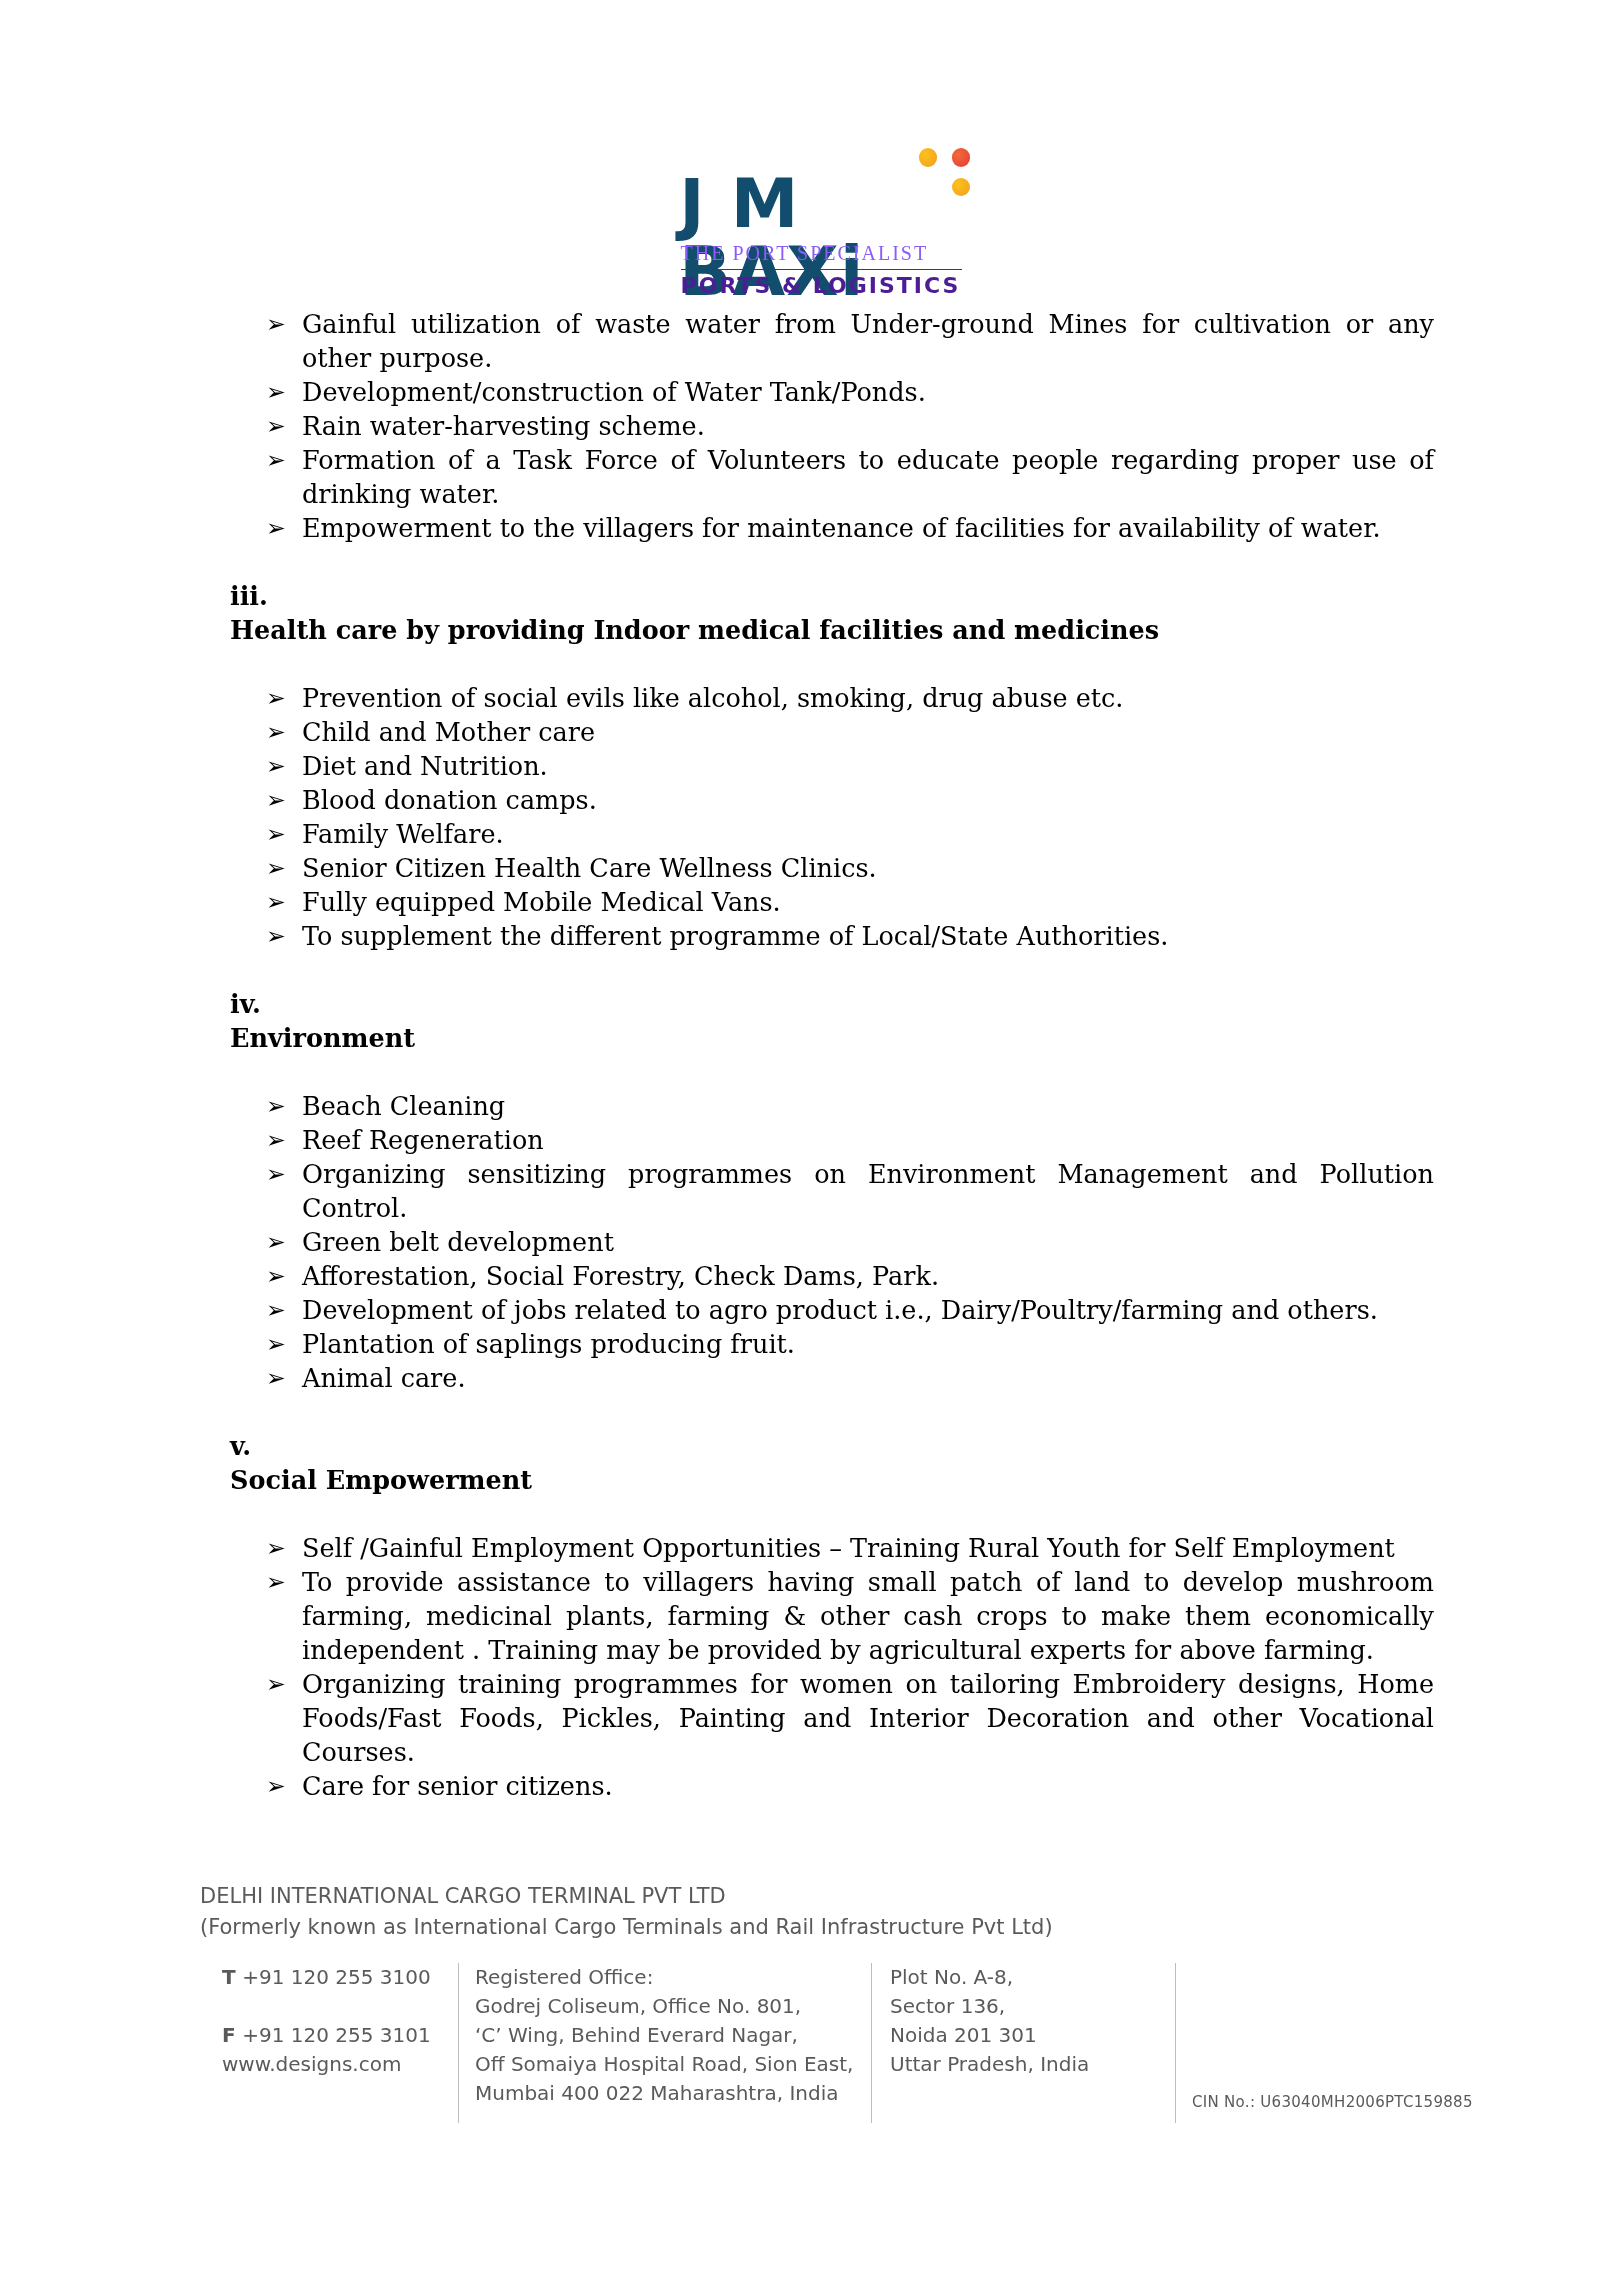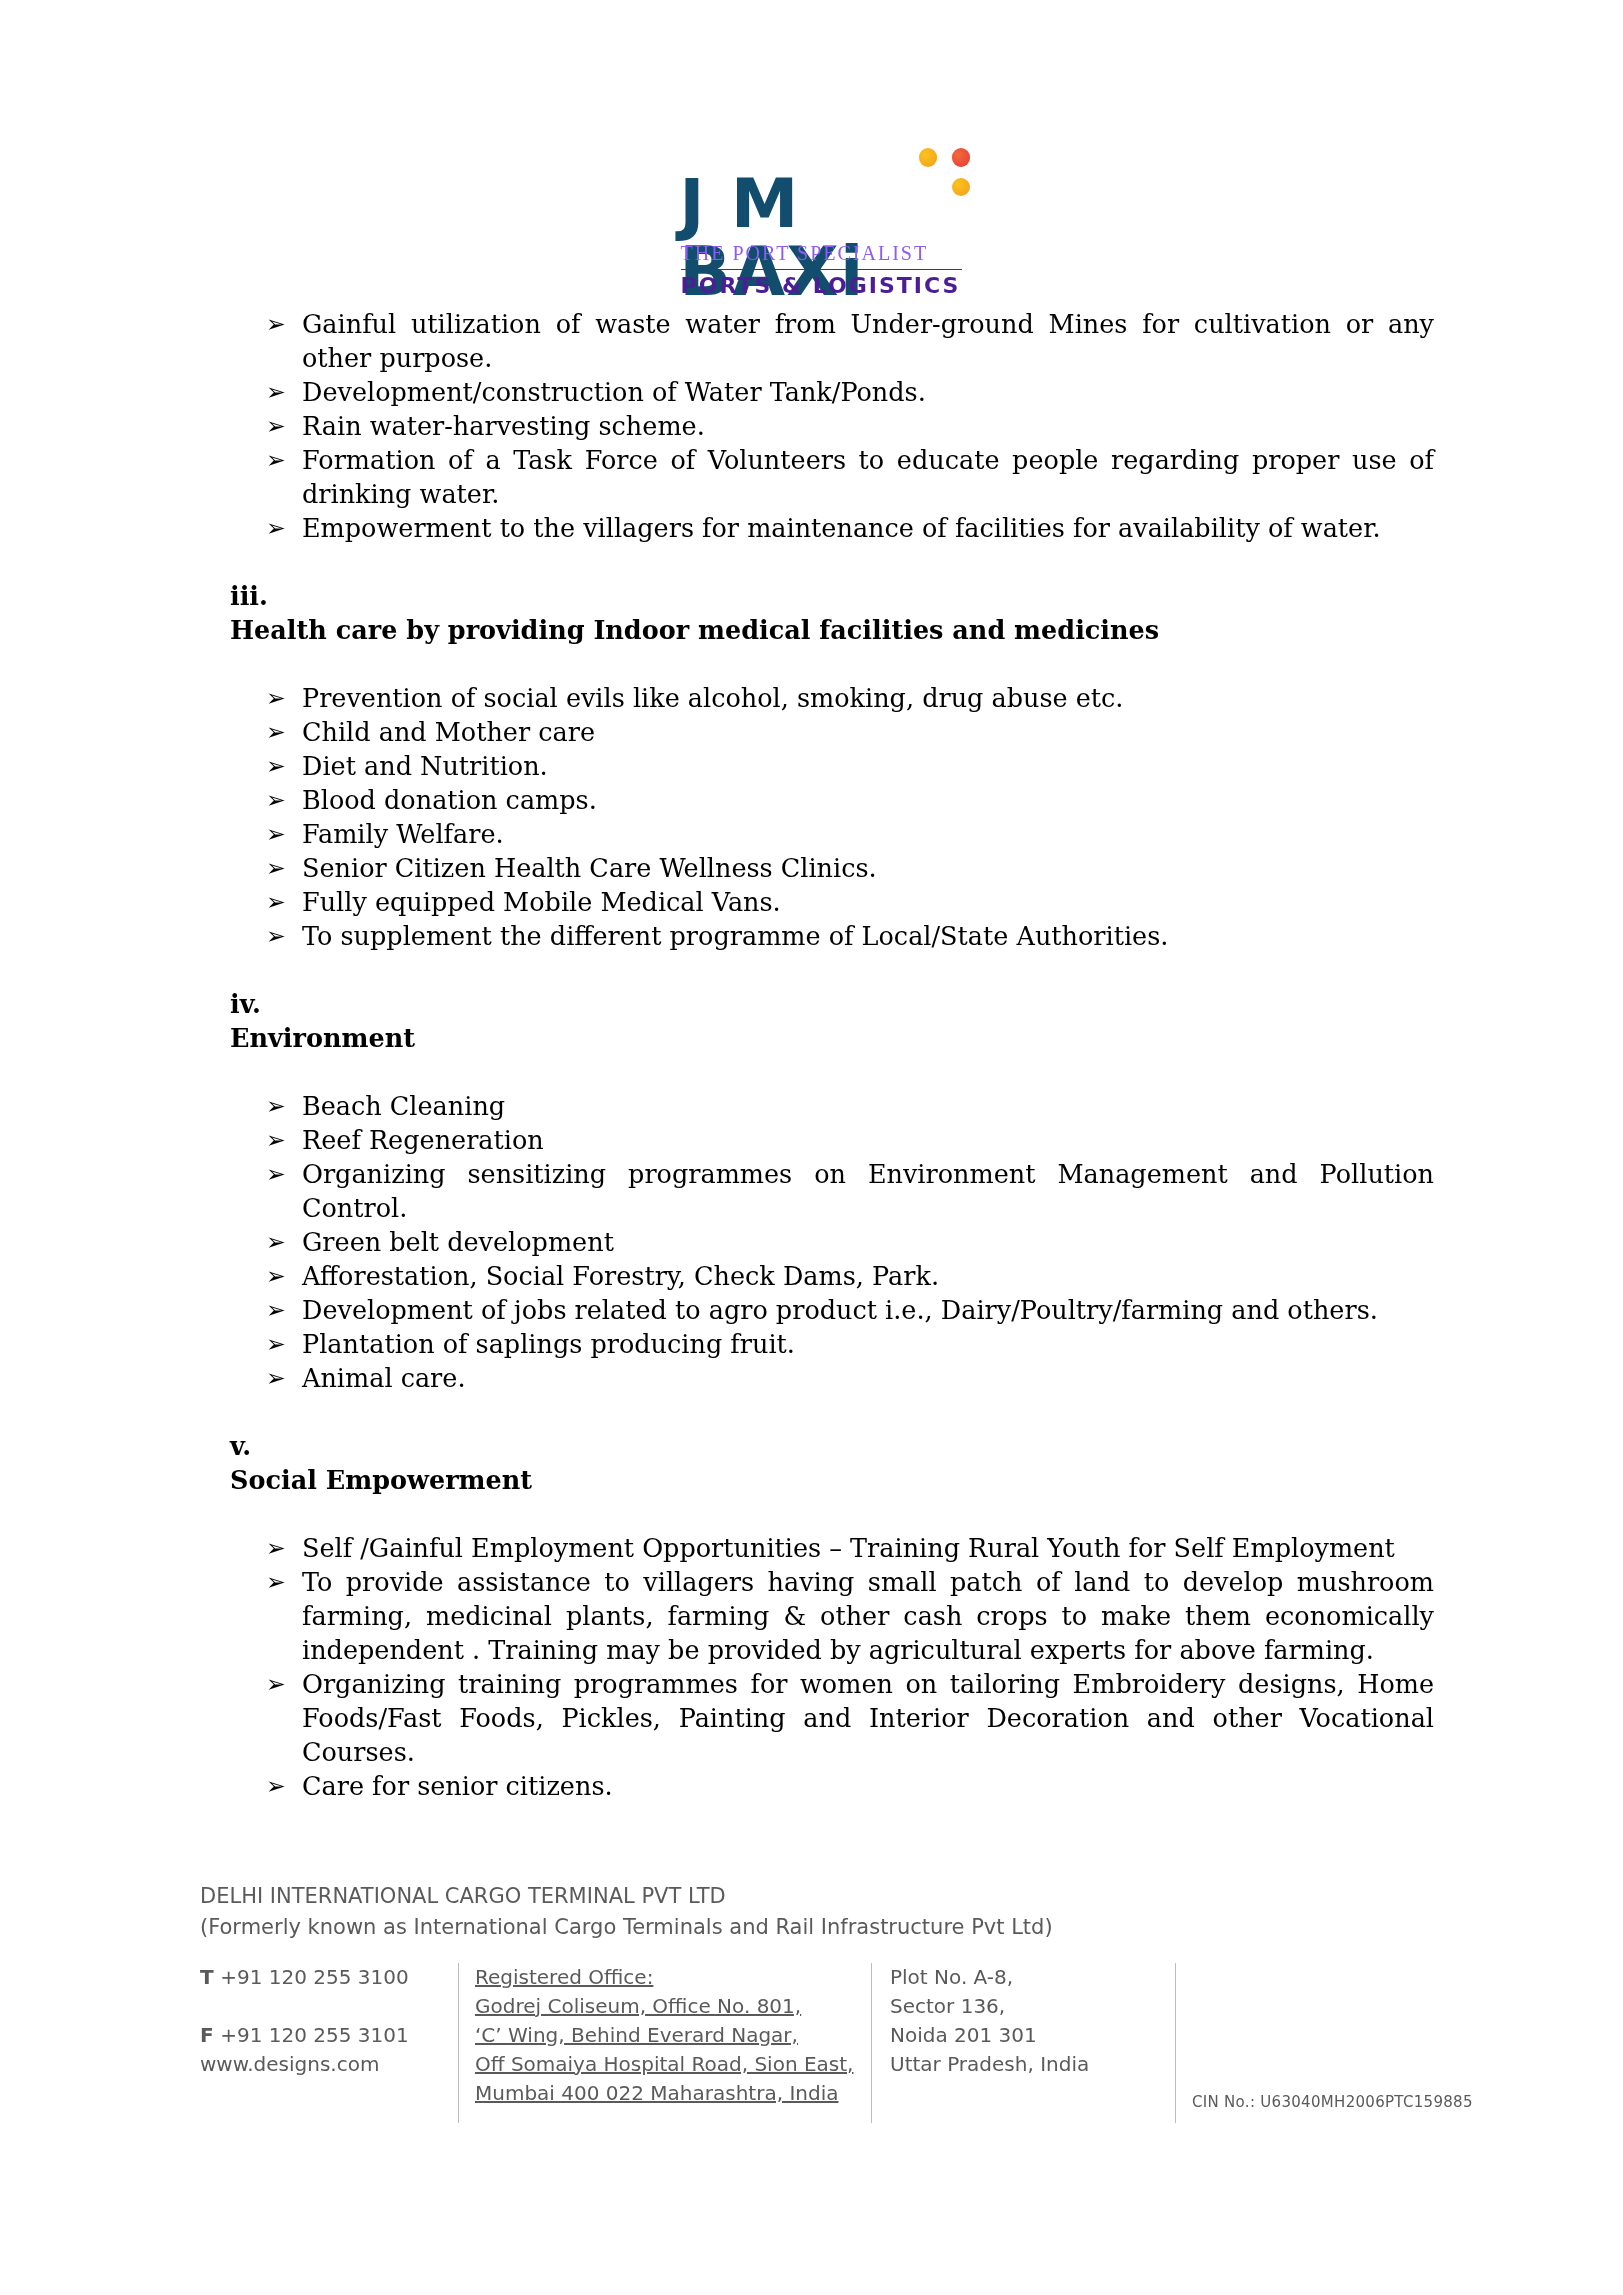--- a/index.html
+++ b/index.html
@@ -24,22 +24,22 @@
     .heading { font-weight: bold; margin: 34px 0 34px 0; display: flex; flex-direction: column; }
     .heading .num { display: inline-block; min-width: 37px; }
 
     
     .footer { position: absolute; left: 200px; top: 1884px; width: 1308px; font-family: "DejaVu Sans", sans-serif; color: #5a5a5a; }
     .f-company { position: absolute; left: 0; top: 0; font-size: 21px; white-space: nowrap; }
     .f-former { position: absolute; left: 0; top: 31px; font-size: 21px; white-space: nowrap; }
     .f-col { position: absolute; top: 79px; font-size: 20px; line-height: 29px; white-space: nowrap; }
     .f-contact { left: 0; }
     .f-contact .lbl { font-weight: bold; margin-right: 6.5px; }
-    .f-contact .row { height: 29px; }
-    .f-reg { left: 275px; text-decoration: underline; }
+    .f-contact .row { height: 29px; margin-left: 22px; }
+    .f-reg { left: 275px; }
     .f-plot { left: 690px; }
     .vline { position: absolute; width: 1.3px; background: #bdbdbd; }
     .v1 { left: 258px; top: 79px; height: 160px; }
     .v2 { left: 671px; top: 79px; height: 160px; }
     .v3 { left: 975px; top: 79px; height: 160px; }
     .f-cin { position: absolute; left: 992px; top: 209px; font-size: 15px; letter-spacing: 0.3px; white-space: nowrap; }
   </style>
 </head>
 <body>
 

